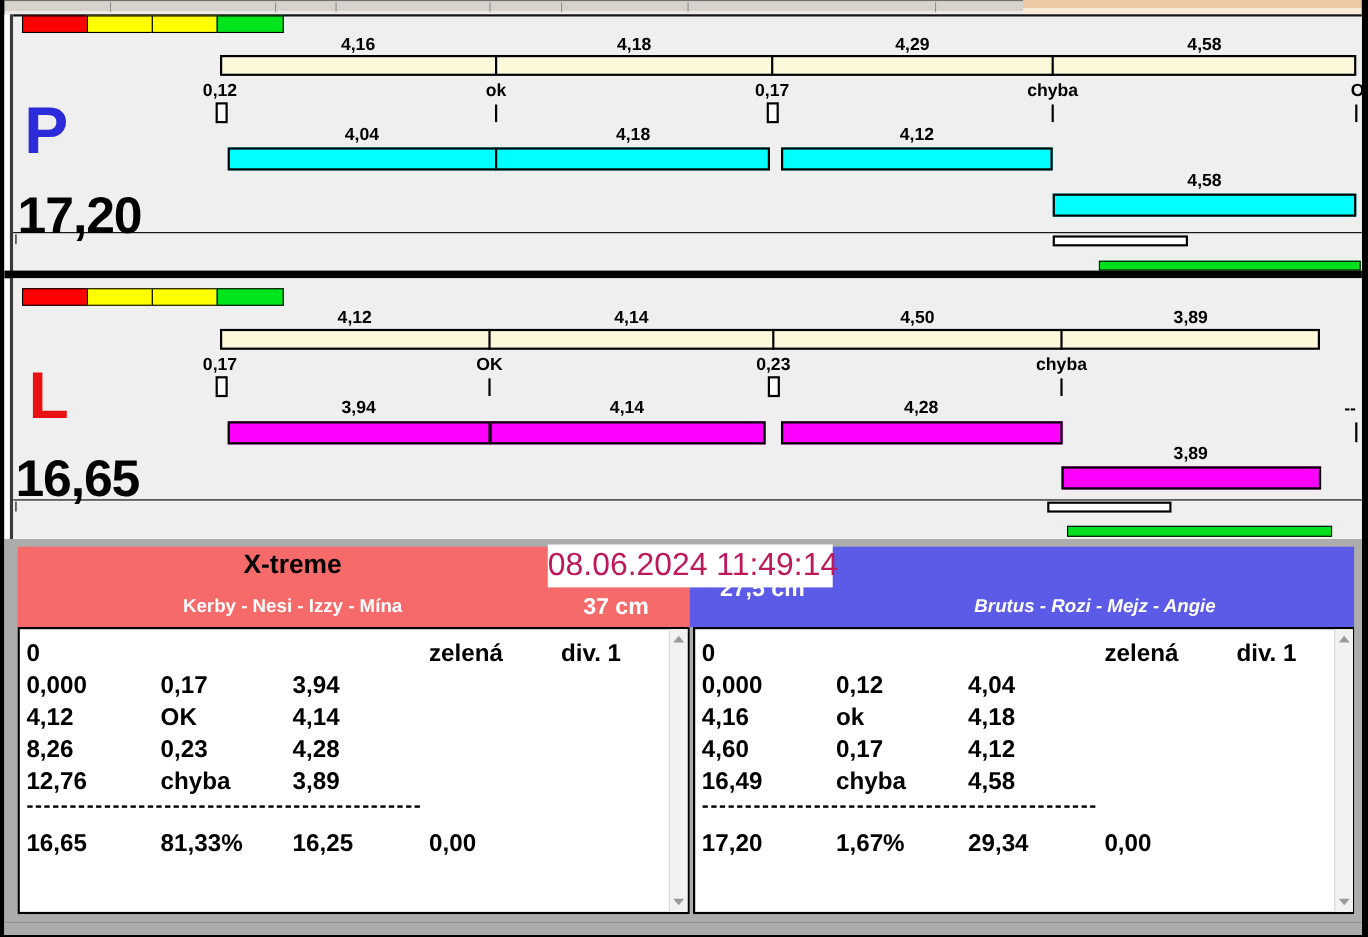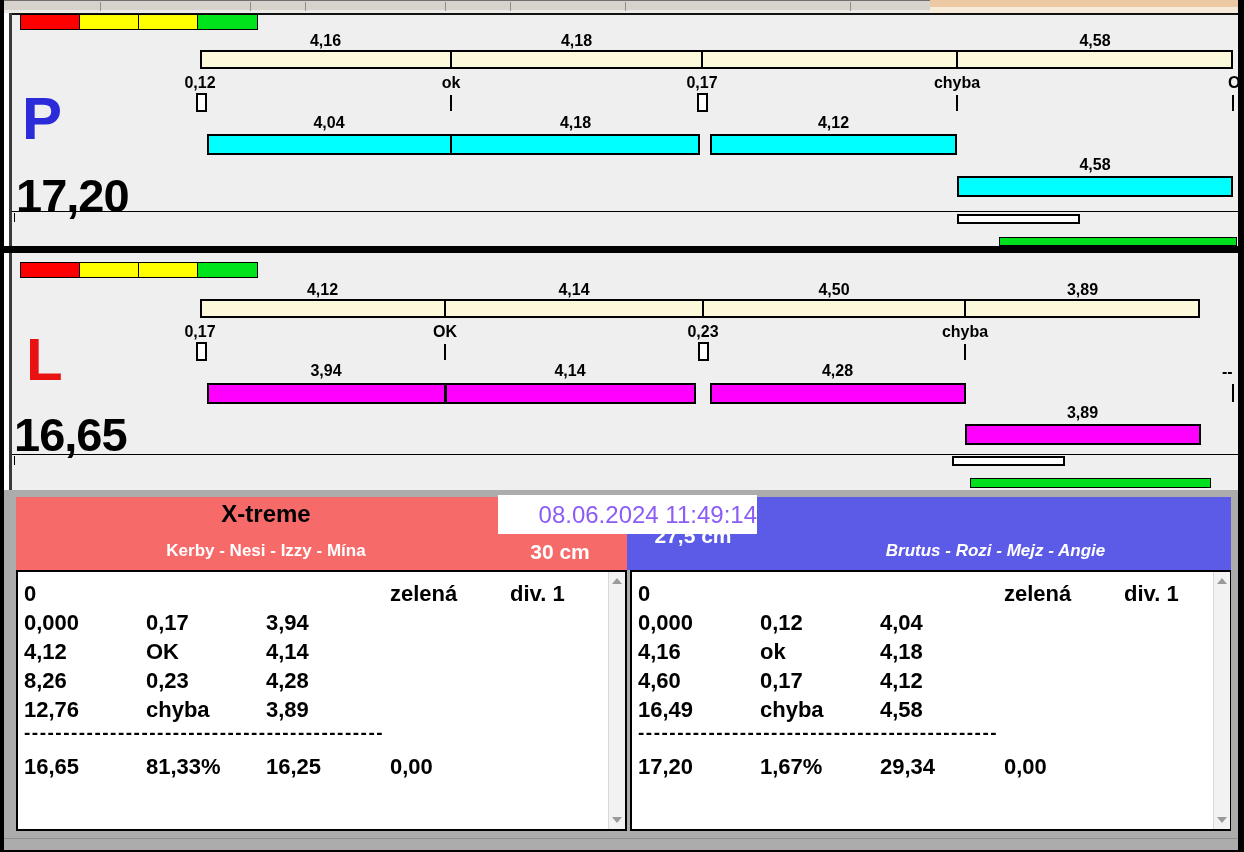--- a/index.html
+++ b/index.html
@@ -20,21 +20,21 @@
   .hline{position:absolute;height:2px;background:#000;}
   .tcell{position:absolute;font-weight:bold;font-size:22px;line-height:23px;color:#000;white-space:nowrap;}
   .dashes{position:absolute;font-weight:bold;font-size:19px;line-height:19px;color:#000;
           letter-spacing:1.5px;white-space:nowrap;overflow:hidden;width:372px;}
   .hdr-title{position:absolute;font-weight:bold;font-size:24px;line-height:26px;color:#000;
              text-align:center;white-space:nowrap;}
   .hdr-sub{position:absolute;font-weight:bold;font-size:17px;line-height:19px;color:#FFF;
            text-align:center;white-space:nowrap;}
   .hdr-height{position:absolute;font-weight:bold;font-size:21px;line-height:23px;color:#FFF;
               text-align:center;white-space:nowrap;}
-  .clockbox{position:absolute;background:#FFF;color:#8b5cf6;font-size:24px;line-height:39px;
+  .clockbox{position:absolute;background:#FFF;color:#be185d;font-size:29px;line-height:39px;
             text-align:right;white-space:nowrap;}
   .panel{position:absolute;background:#FFF;border:2px solid #000;box-sizing:border-box;}
   .sbar{position:absolute;width:17px;background:#F2F2F2;border-left:1px solid #D8D8D8;box-sizing:border-box;}
   .tri-up{position:absolute;width:0;height:0;border-left:5px solid transparent;
           border-right:5px solid transparent;border-bottom:6px solid #9A9A9A;}
   .tri-down{position:absolute;width:0;height:0;border-left:5px solid transparent;
             border-right:5px solid transparent;border-top:6px solid #9A9A9A;}
   .tooldiv{position:absolute;top:1px;width:1px;height:9px;background:#8F8F8F;}
 </style>
 </head>
@@ -60,20 +60,21 @@
 
   <div class="a" style="left:12px;top:13px;width:1226px;height:234px;background:#F0EFEF;border-top:2px solid #111;box-sizing:border-box;"></div>
 
   <div class="light" style="left:20px;top:14px;width:60px;background:#FF0000;"></div>
   <div class="light" style="left:79px;top:14px;width:60px;background:#FFFF00;"></div>
   <div class="light" style="left:138px;top:14px;width:60px;background:#FFFF00;"></div>
   <div class="light" style="left:197px;top:14px;width:61px;background:#00E41C;"></div>
 
   <div class="lbl" style="left:200px;top:32px;width:251px;">4,16</div>
   <div class="lbl" style="left:451px;top:32px;width:251px;">4,18</div>
+  <div class="lbl" style="left:702px;top:32px;width:255px;">4,29</div>
   <div class="lbl" style="left:957px;top:32px;width:276px;">4,58</div>
 
   <div class="creambar" style="left:200px;top:50px;width:1033px;height:19px;"></div>
   <div class="divline" style="left:450px;top:50px;height:19px;"></div>
   <div class="divline" style="left:701px;top:50px;height:19px;"></div>
   <div class="divline" style="left:956px;top:50px;height:19px;"></div>
 
   <div class="lbl" style="left:160px;top:74px;width:80px;">0,12</div>
   <div class="lbl" style="left:411px;top:74px;width:80px;">ok</div>
   <div class="lbl" style="left:662px;top:74px;width:80px;">0,17</div>
@@ -156,21 +157,21 @@
   <div class="a" style="left:970px;top:478px;width:241px;height:10px;background:#00DF1E;border:1px solid #000;box-sizing:border-box;"></div>
 
   <div class="a" style="left:4px;top:490px;width:1234px;height:360px;background:#ACACAC;"></div>
   <div class="a" style="left:4px;top:838px;width:1234px;height:1px;background:#8F8F8F;"></div>
 
   <div class="a" style="left:16px;top:497px;width:611px;height:73px;background:#F76A6A;"></div>
   <div class="a" style="left:627px;top:497px;width:604px;height:73px;background:#5B5BE8;"></div>
 
   <div class="hdr-title" style="left:16px;top:501px;width:500px;">X-treme</div>
   <div class="hdr-sub" style="left:16px;top:541px;width:500px;">Kerby - Nesi - Izzy - Mína</div>
-  <div class="hdr-height" style="left:505px;top:540px;width:110px;">30 cm</div>
+  <div class="hdr-height" style="left:505px;top:540px;width:110px;">37 cm</div>
 
   <div class="hdr-height" style="left:633px;top:524px;width:120px;">27,5 cm</div>
   <div class="hdr-sub" style="left:760px;top:541px;width:471px;font-style:italic;">Brutus - Rozi - Mejz - Angie</div>
 
   <div class="clockbox" style="left:498px;top:495px;width:259px;height:39px;">08.06.2024 11:49:14</div>
 
   <div class="panel" style="left:16px;top:570px;width:611px;height:261px;"></div>
   <div class="panel" style="left:630px;top:570px;width:601px;height:261px;"></div>
 
   <div class="tcell" style="left:24px;top:582px;">0</div>

